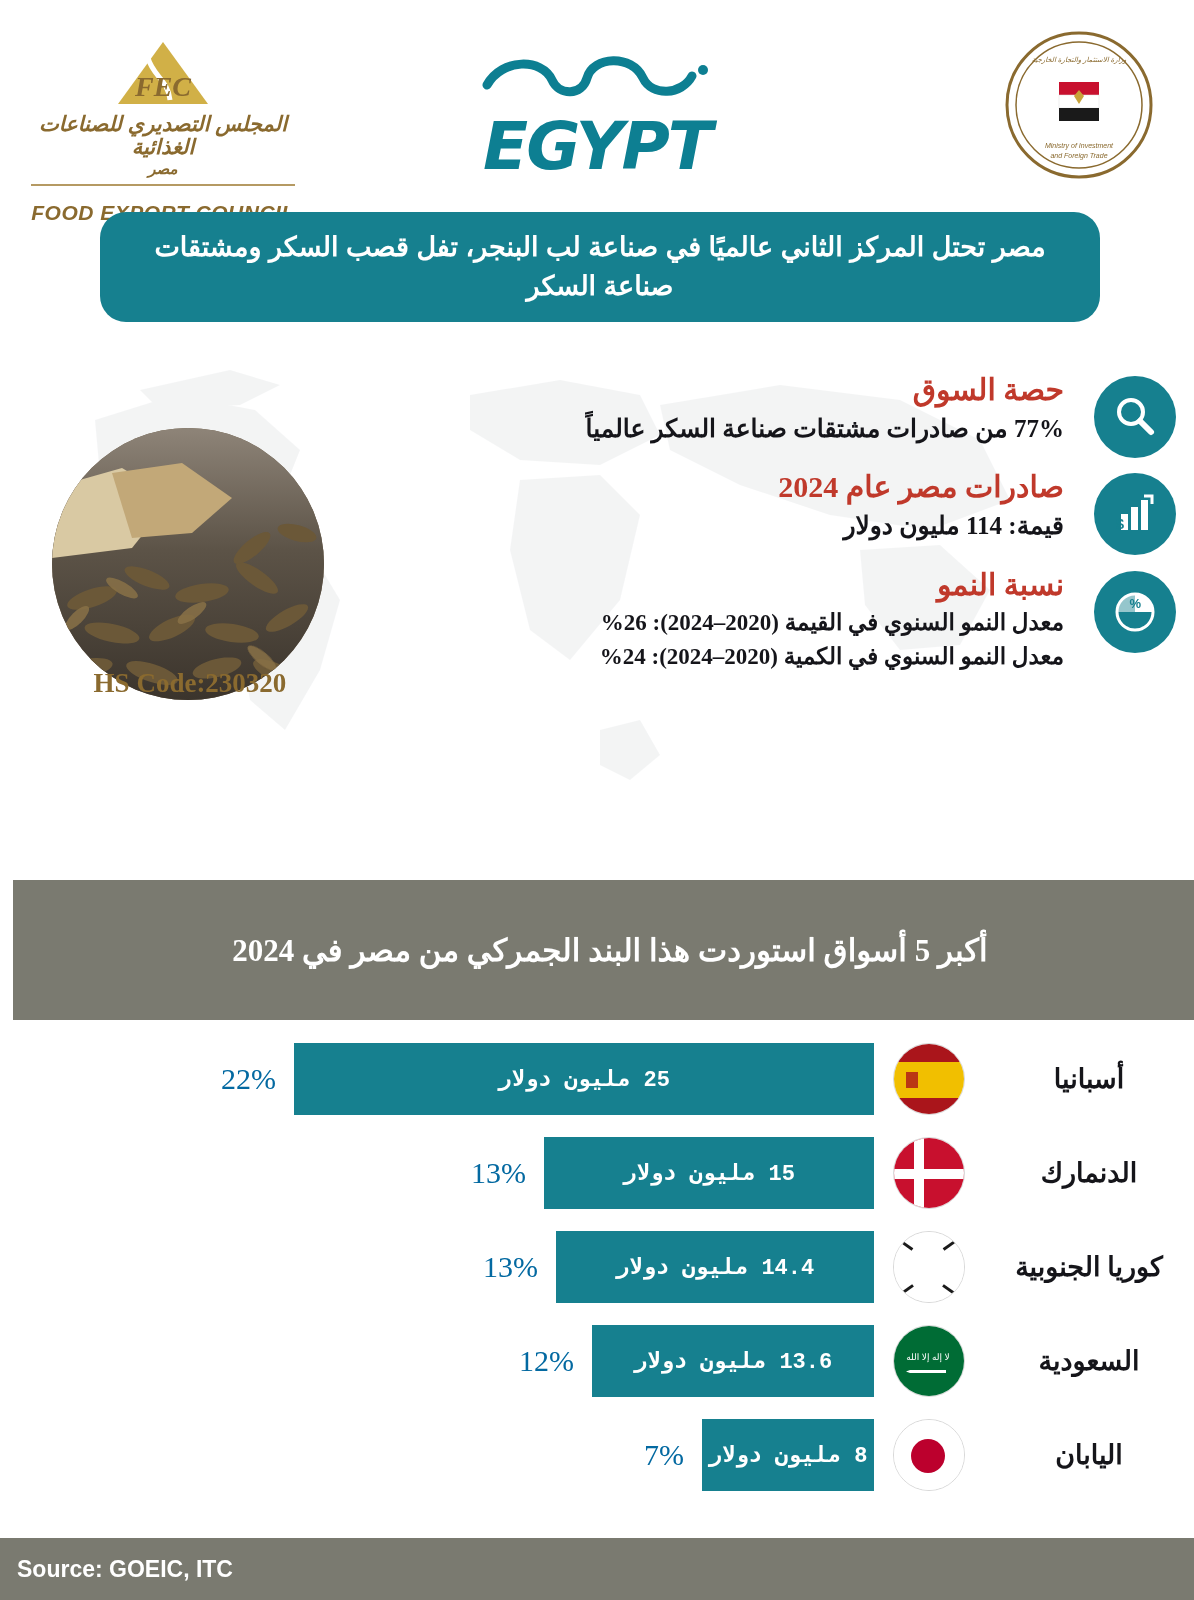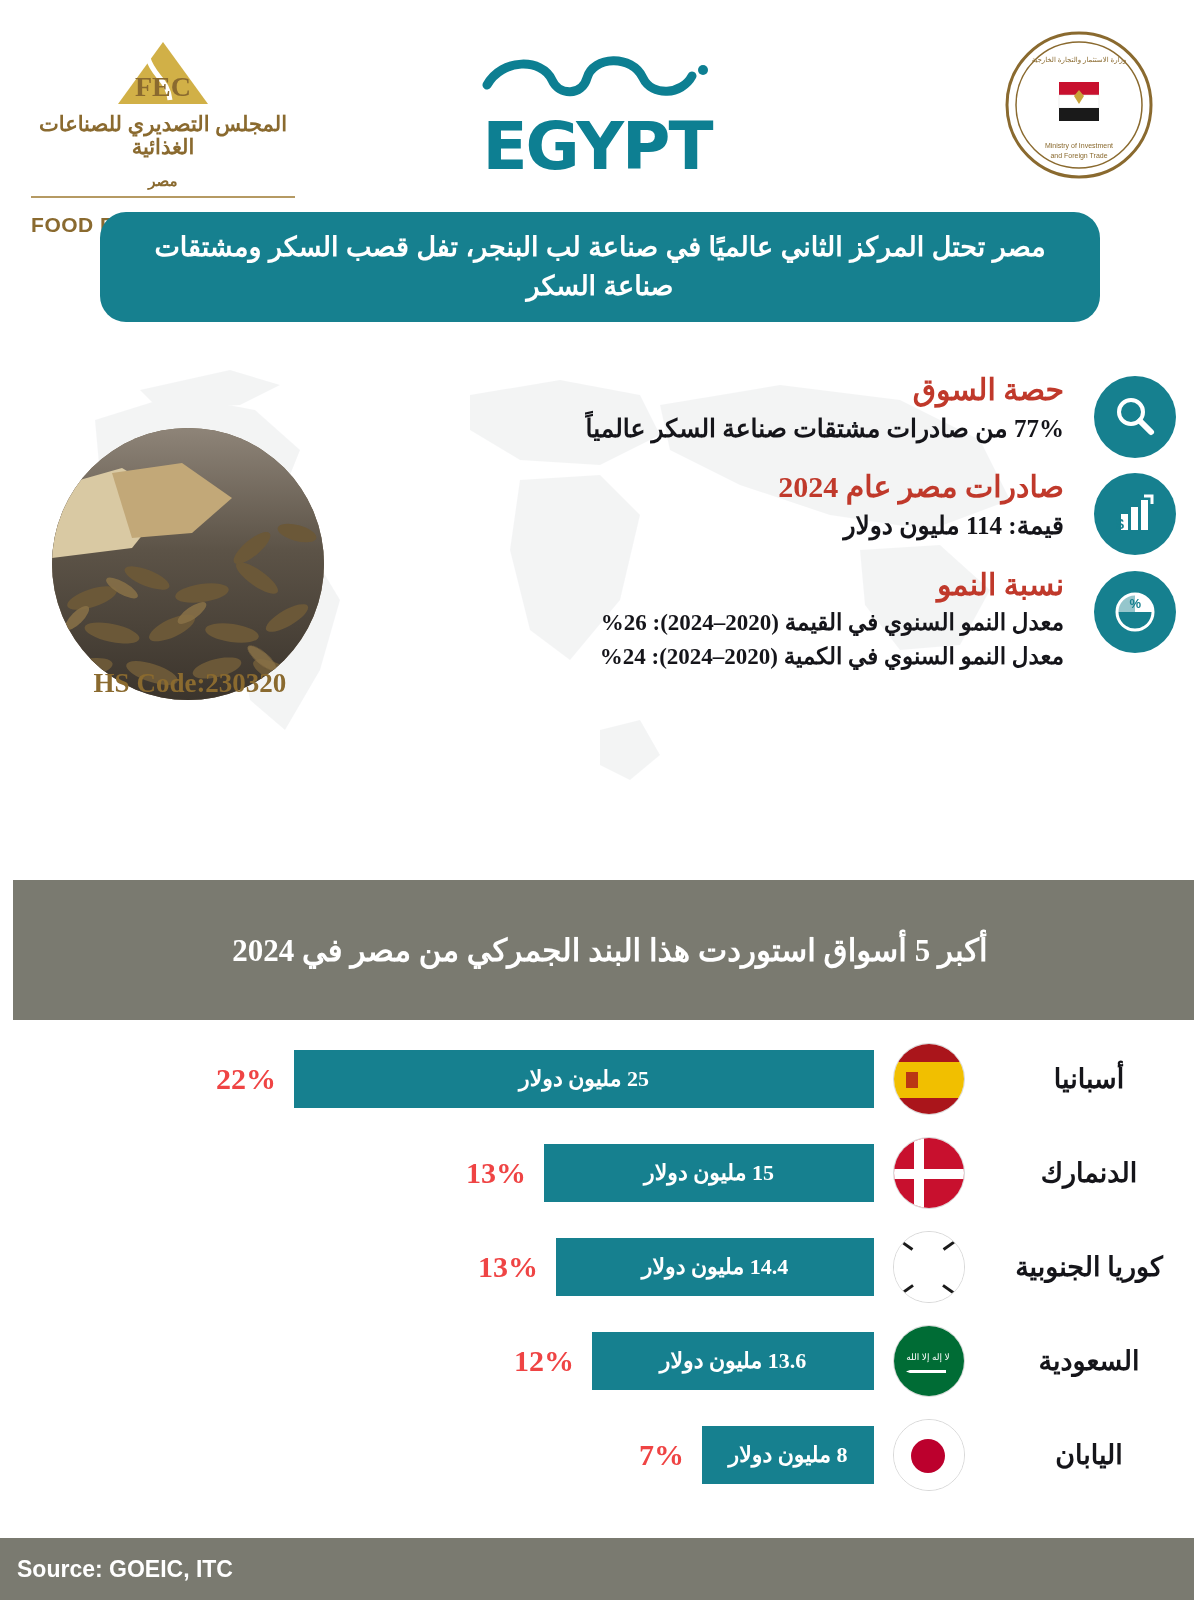--- a/index.html
+++ b/index.html
@@ -24,38 +24,39 @@
     left: 0; top: 300px;
     width: 1194px; height: 580px;
     opacity: 0.16;
     pointer-events: none;
   }
 
   
   .header {
     position: relative;
     height: 200px;
+    font-style: italic;
   }
   .fec-logo {
     position: absolute;
     left: 18px; top: 38px;
     width: 290px;
     text-align: center;
     color: #8a6a2f;
   }
   .fec-mark {
     position: relative;
     width: 130px; height: 72px;
     margin: 0 auto 2px auto;
   }
   .fec-ar {
     font-size: 21px; font-weight: bold; color: #8a6a2f;
     letter-spacing: 0px; line-height: 1.1;
   }
-  .fec-ar2 { font-size: 15px; font-weight: bold; color:#8a6a2f; margin-top:14px;}
+  .fec-ar2 { font-size: 15px; font-weight: bold; color:#8a6a2f; margin-top:2px;}
   .fec-en {
     font-size: 21px; font-weight: bold; color: #8a6a2f;
     letter-spacing: .5px; margin-top: 6px;
     border-top: 2px solid #b59a63; padding-top: 15px;
     display: inline-block;
   }
   .fec-en2 { font-size: 16px; font-weight: bold; color:#8a6a2f; letter-spacing:3px;}
 
   .egypt-logo {
     position: absolute;
@@ -217,35 +218,35 @@
   }
   .bar-area {
     flex: 1;
     display: flex;
     align-items: center;
     direction: rtl;
     position: relative;
     padding-left: 10px;
   }
   .bar {
-    height: 58px;
+    height: 72px;
     background: #16808f;
     display: flex;
     align-items: center;
     justify-content: center;
     color: #ffffff;
     font-size: 22px;
     font-weight: bold;
-    font-family: Liberation Serif, serif;
+    font-family: Liberation Mono, monospace;
     white-space: nowrap;
   }
   .pct {
     font-size: 30px;
-    font-weight: bold;
-    color: #ef4444;
+    font-weight: normal;
+    color: #0369a1;
     font-family: "Liberation Serif", serif;
     margin-right: 18px;
     direction: ltr;
   }
 
   
   .footer {
     position: absolute;
     left: 0; bottom: 0;
     width: 1194px;

